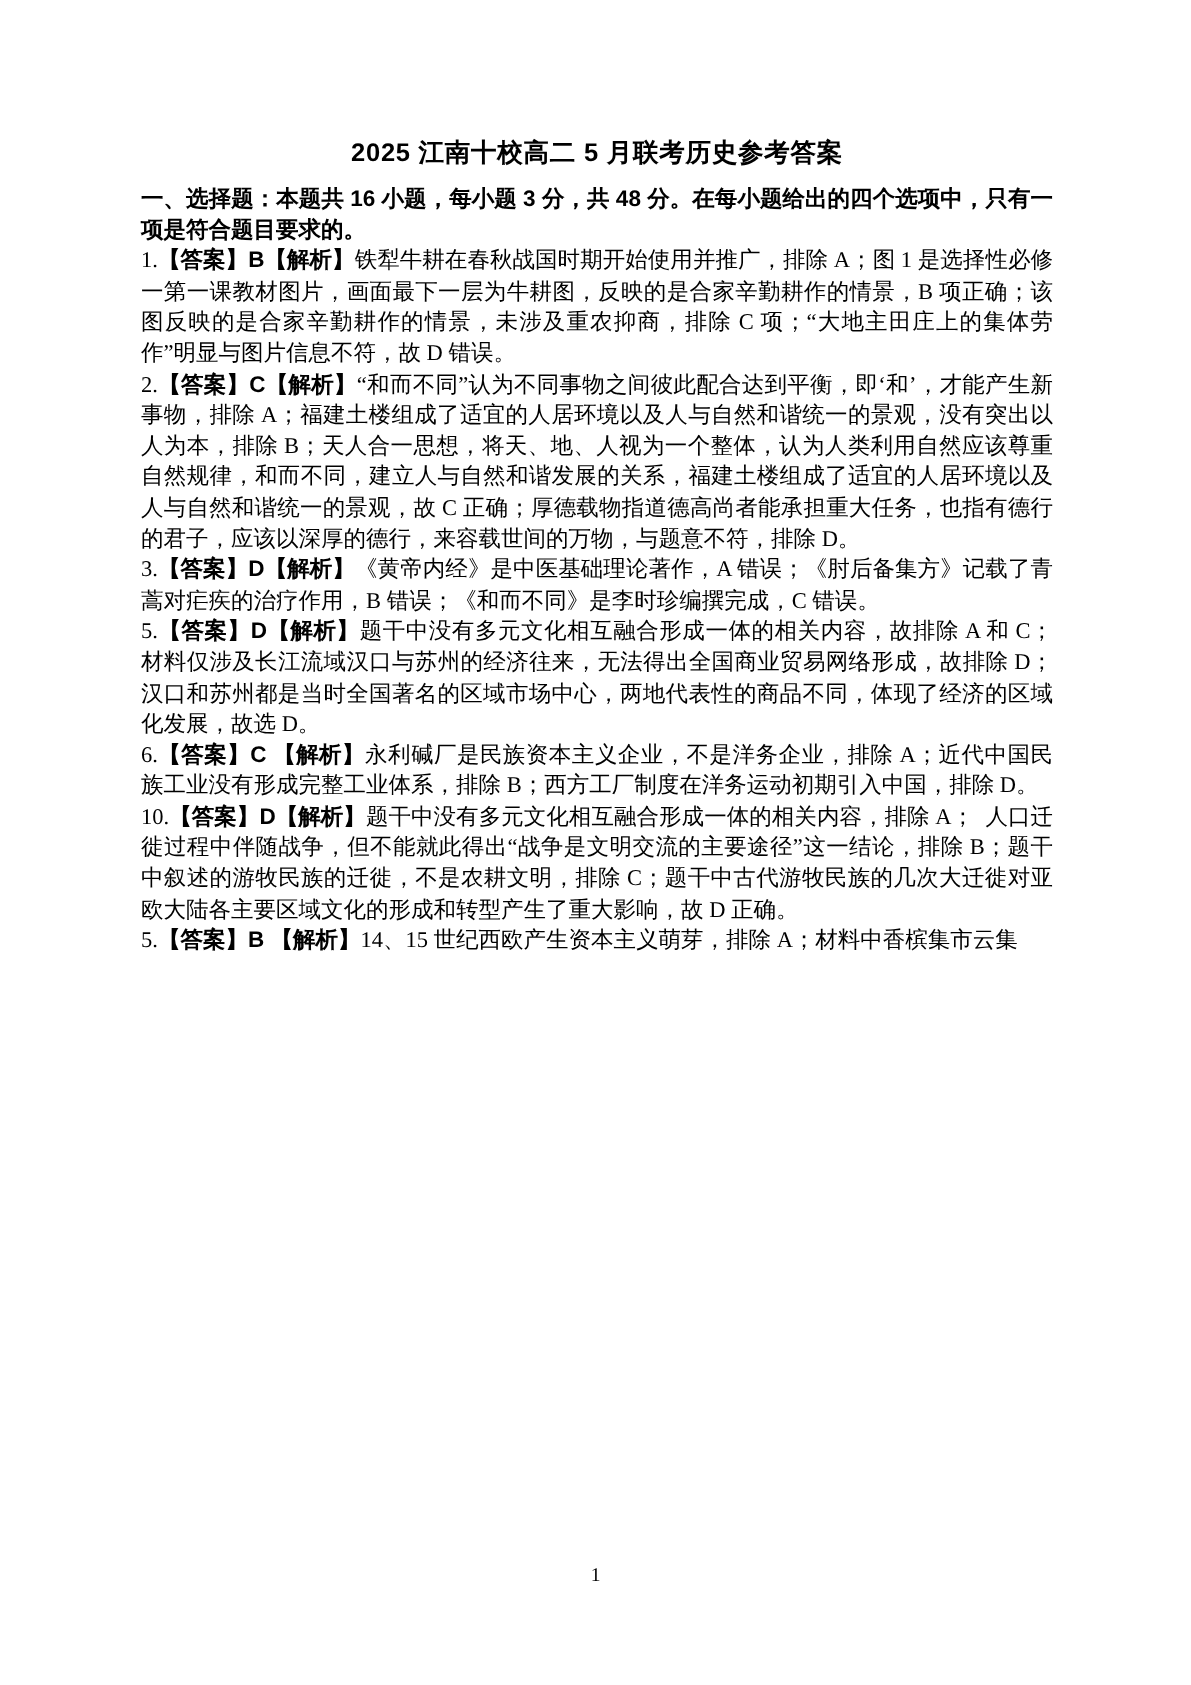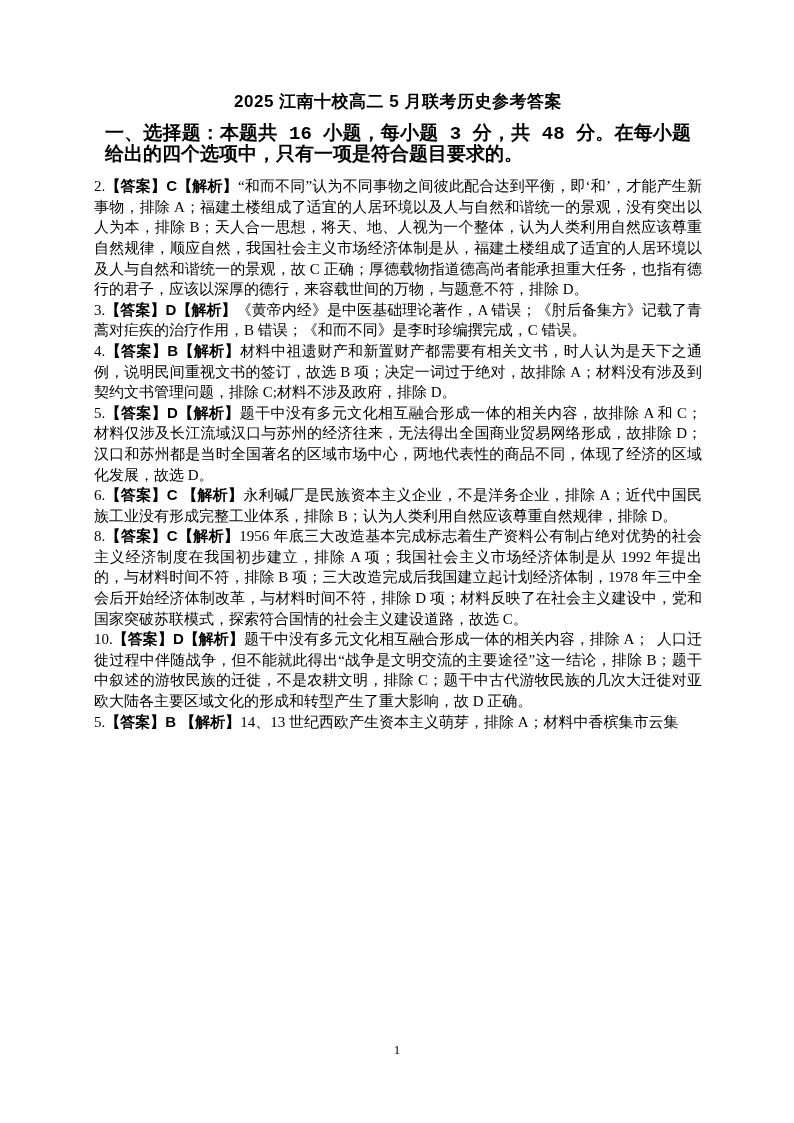--- a/index.html
+++ b/index.html
@@ -23,26 +23,26 @@
   .doc-title {
     font-family: "Liberation Sans", "DejaVu Sans", sans-serif;
     font-size: 17px;
     font-weight: bold;
     text-align: center;
     line-height: 23px;
     margin: 0 0 10px 0;
     letter-spacing: 0.5px;
   }
   .section-intro {
-    font-family: Liberation Mono, monospace;
+    font-family: Liberation Sans, sans-serif;
     font-weight: bold;
-    font-size: 19px;
+    font-size: 15px;
     line-height: 20.6px;
     text-align: justify;
-    margin: 11px;
+    margin: 0;
   }
   .answer-list { margin: 0; }
   .item {
     font-size: 15px;
     line-height: 20.6px;
     text-align: justify;
     margin: 0;
   }
   .item .num { font-family: "Liberation Serif", "DejaVu Serif", serif; }
   .item .lbl, .item .ans {
@@ -60,35 +60,34 @@
   }
 </style>
 </head>
 <body>
 
 <div class="page">
   <div class="content">
     <h1 class="doc-title">2025 江南十校高二 5 月联考历史参考答案</h1>
     <p class="section-intro">一、选择题：本题共 16 小题，每小题 3 分，共 48 分。在每小题给出的四个选项中，只有一项是符合题目要求的。</p>
     <div class="answer-list">
+  <p class="item"><span class="num">1.</span><b class="lbl">【答案】</b><b class="ans">B</b><b class="lbl">【解析】</b><span class="txt">铁犁牛耕在春秋战国时期开始使用并推广，排除 A；图 1 是选择性必修一第一课教材图片，画面最下一层为牛耕图，反映的是合家辛勤耕作的情景，B 项正确；该图反映的是合家辛勤耕作的情景，未涉及重农抑商，排除 C 项；“大地主田庄上的集体劳作”明显与图片信息不符，故 D 错误。</span></p>
 
-  <p class="item"><span class="num">2.</span><b class="lbl">【答案】</b><b class="ans">C</b><b class="lbl">【解析】</b><span class="txt">“和而不同”认为不同事物之间彼此配合达到平衡，即‘和’，才能产生新事物，排除 A；福建土楼组成了适宜的人居环境以及人与自然和谐统一的景观，没有突出以人为本，排除 B；天人合一思想，将天、地、人视为一个整体，认为人类利用自然应该尊重自然规律，顺应自然，我国社会主义市场经济体制是从，福建土楼组成了适宜的人居环境以及人与自然和谐统一的景观，故 C 正确；厚德载物指道德高尚者能承担重大任务，也指有德行的君子，应该以深厚的德行，来容载世间的万物，与题意不符，排除 D。</span></p>
+  <p class="item"><span class="num">2.</span><b class="lbl">【答案】</b><b class="ans">C</b><b class="lbl">【解析】</b><span class="txt">“和而不同”认为不同事物之间彼此配合达到平衡，即‘和’，才能产生新事物，排除 A；福建土楼组成了适宜的人居环境以及人与自然和谐统一的景观，没有突出以人为本，排除 B；天人合一思想，将天、地、人视为一个整体，认为人类利用自然应该尊重自然规律，和而不同，建立人与自然和谐发展的关系，福建土楼组成了适宜的人居环境以及人与自然和谐统一的景观，故 C 正确；厚德载物指道德高尚者能承担重大任务，也指有德行的君子，应该以深厚的德行，来容载世间的万物，与题意不符，排除 D。</span></p>
 
   <p class="item"><span class="num">3.</span><b class="lbl">【答案】</b><b class="ans">D</b><b class="lbl">【解析】</b><span class="txt">《黄帝内经》是中医基础理论著作，A 错误；《肘后备集方》记载了青蒿对疟疾的治疗作用，B 错误；《和而不同》是李时珍编撰完成，C 错误。</span></p>
 
-  <p class="item"><span class="num">4.</span><b class="lbl">【答案】</b><b class="ans">B</b><b class="lbl">【解析】</b><span class="txt">材料中祖遗财产和新置财产都需要有相关文书，时人认为是天下之通例，说明民间重视文书的签订，故选 B 项；决定一词过于绝对，故排除 A；材料没有涉及到契约文书管理问题，排除 C;材料不涉及政府，排除 D。</span></p>
 
   <p class="item"><span class="num">5.</span><b class="lbl">【答案】</b><b class="ans">D</b><b class="lbl">【解析】</b><span class="txt">题干中没有多元文化相互融合形成一体的相关内容，故排除 A 和 C；材料仅涉及长江流域汉口与苏州的经济往来，无法得出全国商业贸易网络形成，故排除 D；汉口和苏州都是当时全国著名的区域市场中心，两地代表性的商品不同，体现了经济的区域化发展，故选 D。</span></p>
 
-  <p class="item"><span class="num">6.</span><b class="lbl">【答案】</b><b class="ans">C </b><b class="lbl">【解析】</b><span class="txt">永利碱厂是民族资本主义企业，不是洋务企业，排除 A；近代中国民族工业没有形成完整工业体系，排除 B；认为人类利用自然应该尊重自然规律，排除 D。</span></p>
+  <p class="item"><span class="num">6.</span><b class="lbl">【答案】</b><b class="ans">C </b><b class="lbl">【解析】</b><span class="txt">永利碱厂是民族资本主义企业，不是洋务企业，排除 A；近代中国民族工业没有形成完整工业体系，排除 B；西方工厂制度在洋务运动初期引入中国，排除 D。</span></p>
 
 
-  <p class="item"><span class="num">8.</span><b class="lbl">【答案】</b><b class="ans">C</b><b class="lbl">【解析】</b><span class="txt">1956 年底三大改造基本完成标志着生产资料公有制占绝对优势的社会主义经济制度在我国初步建立，排除 A 项；我国社会主义市场经济体制是从 1992 年提出的，与材料时间不符，排除 B 项；三大改造完成后我国建立起计划经济体制，1978 年三中全会后开始经济体制改革，与材料时间不符，排除 D 项；材料反映了在社会主义建设中，党和国家突破苏联模式，探索符合国情的社会主义建设道路，故选 C。</span></p>
 
 
   <p class="item"><span class="num">10.</span><b class="lbl">【答案】</b><b class="ans">D</b><b class="lbl">【解析】</b><span class="txt">题干中没有多元文化相互融合形成一体的相关内容，排除 A； 人口迁徙过程中伴随战争，但不能就此得出“战争是文明交流的主要途径”这一结论，排除 B；题干中叙述的游牧民族的迁徙，不是农耕文明，排除 C；题干中古代游牧民族的几次大迁徙对亚欧大陆各主要区域文化的形成和转型产生了重大影响，故 D 正确。</span></p>
 
 
-  <p class="item"><span class="num">5.</span><b class="lbl">【答案】</b><b class="ans">B </b><b class="lbl">【解析】</b><span class="txt">14、13 世纪西欧产生资本主义萌芽，排除 A；材料中香槟集市云集</span></p>
+  <p class="item"><span class="num">5.</span><b class="lbl">【答案】</b><b class="ans">B </b><b class="lbl">【解析】</b><span class="txt">14、15 世纪西欧产生资本主义萌芽，排除 A；材料中香槟集市云集</span></p>
 </div>
   </div>
   <div class="page-number">1</div>
 </div>
 
 </body></html>

